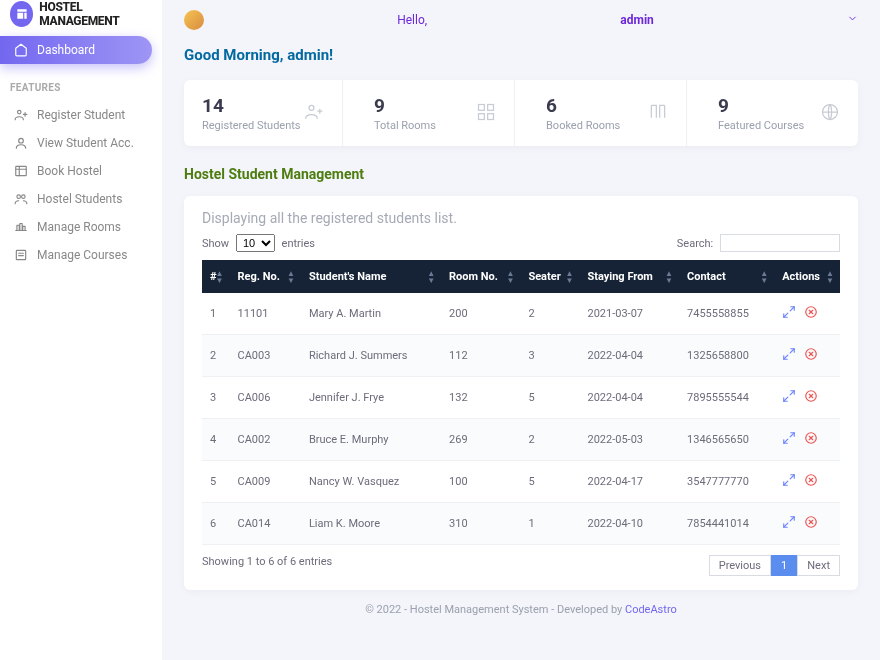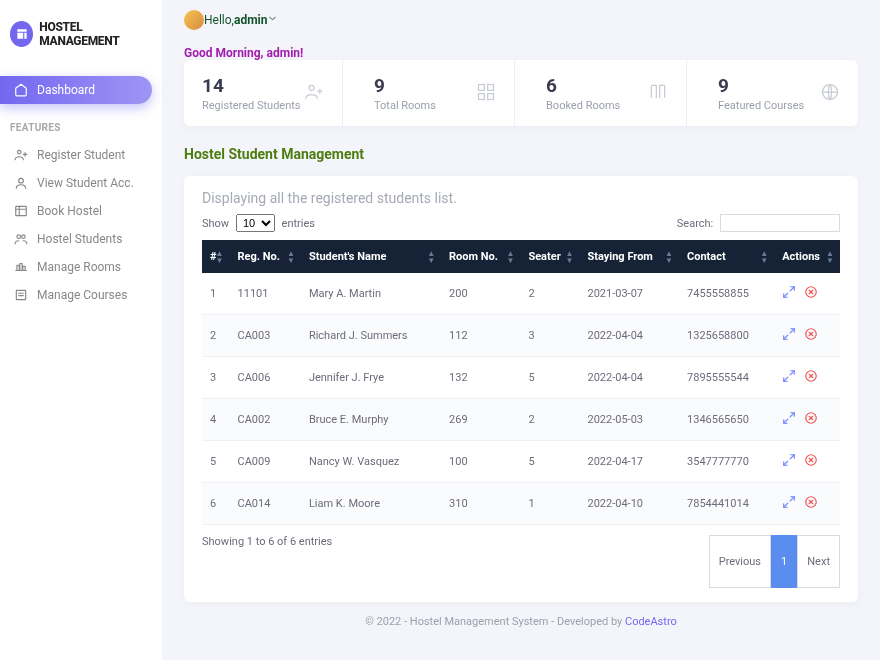--- a/index.html
+++ b/index.html
@@ -1,32 +1,32 @@
 <!DOCTYPE html>
 <html><head>
 <meta charset="utf-8">
 <style>
 * { margin: 0; padding: 0; box-sizing: border-box; }
 body { font-family: -apple-system, BlinkMacSystemFont, "Segoe UI", Roboto, sans-serif; background: #f4f5fa; color: #5e5873; font-size: 13px; width: 880px; height: 660px; overflow: hidden; }
 .app { display: flex; height: 100%; }
 .sidebar { width: 162px; background: #fff; flex-shrink: 0; }
-.logo { display: flex; align-items: center; padding: 20px 10px; gap: 6px; }
+.logo { display: flex; align-items: center; padding: 0 10px; gap: 6px; }
 .logo-icon { width: 26px; height: 26px; border-radius: 50%; background: #7367f0; display: flex; align-items: center; justify-content: center; }
 .logo-icon svg { width: 14px; height: 14px; fill: #fff; }
 .logo-text { font-weight: 800; font-size: 12px; letter-spacing: -0.3px; color: #222; }
 .nav { margin-top: 8px; }
 .nav-item { display: flex; align-items: center; padding: 7px 14px; gap: 9px; color: #888; cursor: pointer; font-size: 12px; }
 .nav-item.active { background: linear-gradient(90deg, #7367f0, #9e95f5); color: #fff; border-radius: 0 22px 22px 0; margin-right: 10px; box-shadow: 0 4px 12px rgba(115,103,240,.4); }
 .nav-item .ni-icon { width: 14px; height: 14px; display: flex; align-items: center; justify-content: center; flex-shrink: 0; }
 .nav-header { padding: 18px 10px 8px; font-size: 10px; font-weight: 700; color: #aaa; letter-spacing: .3px; }
 .main { flex: 1; display: flex; flex-direction: column; overflow: hidden; }
-.topbar { display: flex; justify-content: flex-start; align-items: center; padding: 10px 22px; color: #14532d; font-size: 12px; }
+.topbar { display: flex; justify-content: space-between; align-items: center; padding: 10px 22px; color: #6d28d9; font-size: 12px; }
 .avatar { width: 20px; height: 20px; border-radius: 50%; background: linear-gradient(135deg,#f6c453,#d88b3f); }
 .content { padding: 6px 22px 0; overflow: auto; }
-.greeting { font-size: 12px; font-weight: 700; color: #a21caf; }
+.greeting { font-size: 15px; font-weight: 700; color: #0369a1; margin-bottom: 16px; }
 .stats { display: flex; gap: 13px; background: #fff; border-radius: 6px; box-shadow: 0 2px 8px rgba(0,0,0,.04); margin-bottom: 20px; }
 .stat { flex: 1; padding: 14px 18px; border-right: 1px solid #eef0f4; display: flex; justify-content: space-between; align-items: center; }
 .stat:last-child { border-right: none; }
 .stat-val { font-size: 19px; font-weight: 700; color: #3b3b4f; }
 .stat-label { font-size: 11px; color: #9aa0ad; margin-top: 2px; }
 .stat-icon { color: #c7cbd4; }
 .section-title { font-size: 14px; font-weight: 700; color: #4d7c0f; margin-bottom: 14px; }
 .card { background: #fff; border-radius: 6px; box-shadow: 0 2px 8px rgba(0,0,0,.04); padding: 14px 18px; }
 .card-sub { font-size: 14px; color: #a5aab5; margin-bottom: 8px; }
 .table-controls { display: flex; justify-content: space-between; align-items: center; font-size: 11px; color: #6e6b7b; margin-bottom: 8px; }
@@ -36,21 +36,21 @@
 thead { background: #162336; color: #fff; }
 th { text-align: left; padding: 10px 8px; font-weight: 700; position: relative; }
 .sort-arrows { position: absolute; right: 6px; top: 50%; transform: translateY(-50%); font-size: 8px; line-height: 7px; color: #6b7a95; }
 td { padding: 12px 8px; border-bottom: 1px solid #eef0f4; color: #6e6b7b; }
 tbody tr:nth-child(even) { background: #fafbfc; }
 .action-btns { display: flex; gap: 8px; }
 .action-btn { cursor: pointer; color: #6f85ff; }
 .action-btn.del { color: #ea5455; }
 .table-footer { display: flex; justify-content: space-between; margin-top: 10px; font-size: 11px; color: #6e6b7b; }
 .pagination { display: flex; }
-.pg { border: 1px solid #d8dbe2; padding: 19px 9px; font-size: 11px; cursor: pointer; background: #fff; color: #6e6b7b; }
+.pg { border: 1px solid #d8dbe2; padding: 3px 9px; font-size: 11px; cursor: pointer; background: #fff; color: #6e6b7b; }
 .pg.active { background: #5a8dee; color: #fff; border-color: #5a8dee; }
 .footer { text-align: center; font-size: 11px; color: #9aa0ad; padding: 13px 0 4px; }
 .footer a { color: #7367f0; text-decoration: none; }
 svg.ico { width: 14px; height: 14px; stroke: currentColor; fill: none; stroke-width: 2; stroke-linecap: round; stroke-linejoin: round; }
 svg.ico-lg { width: 20px; height: 20px; stroke: currentColor; fill: none; stroke-width: 1.5; }
 </style>
 </head>
 <body>
 
 <div class="app">

